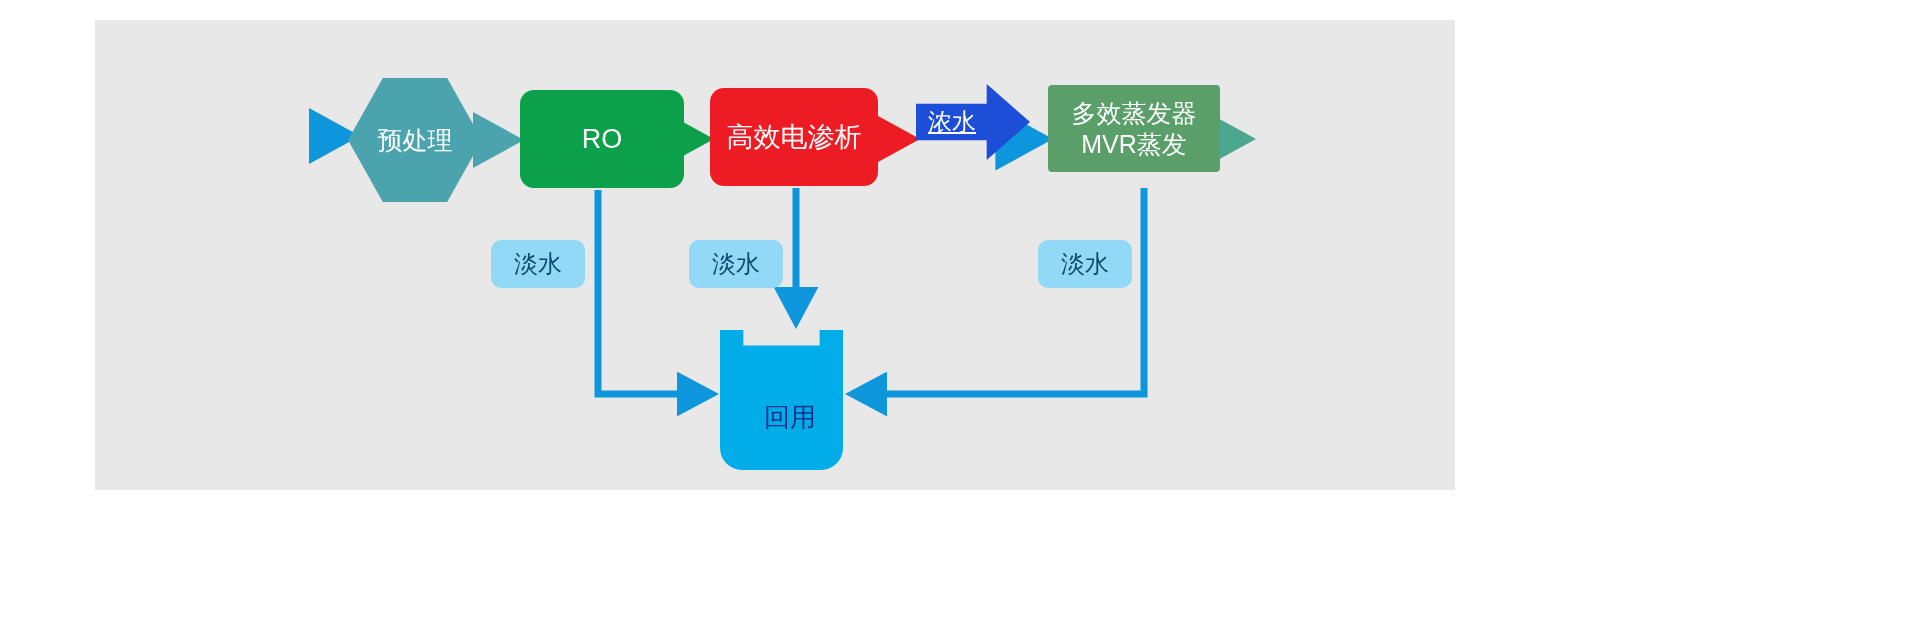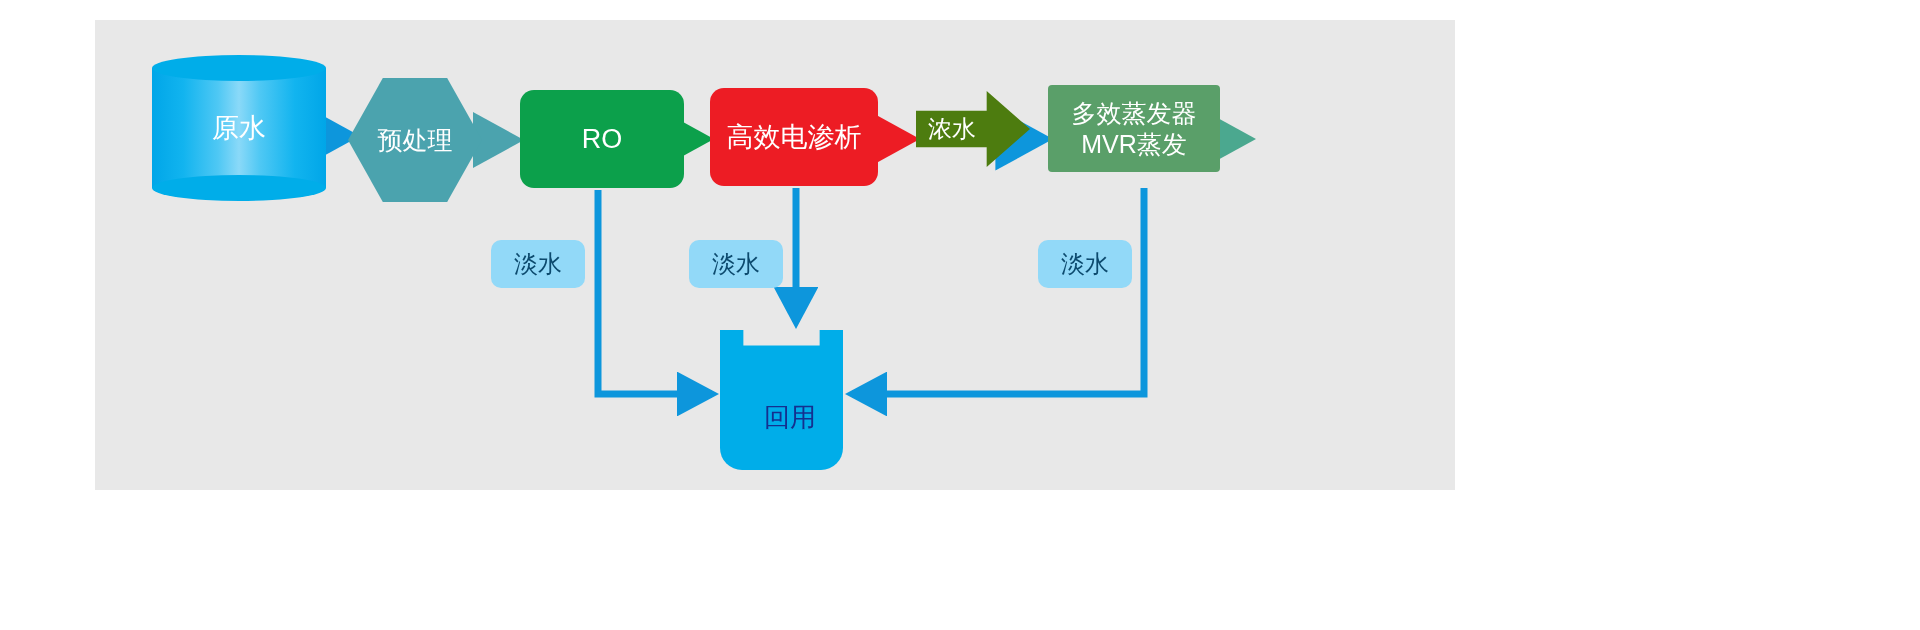--- a/index.html
+++ b/index.html
@@ -111,28 +111,29 @@
     width: 172px;
     height: 87px;
     background: #5a9f69;
     border-radius: 4px;
     color: #ffffff;
     font-size: 25px;
   }
   
   #concentrate-arrow {
     left: 916px;
-    top: 91px;
+    top: 84px;
     width: 114px;
     height: 76px;
-    background: #4d7c0f;
+    background: #1d4ed8;
     clip-path: polygon(0% 26%, 62% 26%, 62% 0%, 100% 50%, 62% 100%, 62% 74%, 0% 74%);
     color: #ffffff;
     font-size: 24px;
     padding-right: 38px;
+    text-decoration: underline;
   }
   #concentrate-arrow .arrow-label {
     transform: translateX(-2px);
   }
   
   #crystal-salt-label {
     left: 1252px;
     top: 112px;
     width: 190px;
     height: 56px;
@@ -235,26 +236,20 @@
 
     <line x1="1224" y1="139" x2="1248" y2="139" stroke="#4ba88f" stroke-width="8" marker-end="url(#ah-seagreen)"></line>
 
     <path d="M 598 190 L 598 394 L 712 394" fill="none" stroke="#0d96dc" stroke-width="7" marker-end="url(#ah-blue-lg)"></path>
 
     <path d="M 796 188 L 796 322" fill="none" stroke="#0d96dc" stroke-width="7" marker-end="url(#ah-blue-lg)"></path>
 
     <path d="M 1144 188 L 1144 394 L 852 394" fill="none" stroke="#0d96dc" stroke-width="7" marker-end="url(#ah-blue-lg)"></path>
   </svg>
 
-  <div class="node" id="raw-water-cylinder">
-    <div class="cyl-body"></div>
-    <div class="cyl-bottom"></div>
-    <div class="cyl-top"></div>
-    <div class="cyl-label">原水</div>
-  </div>
 
   <div class="node" id="pretreatment-hexagon">预处理</div>
 
   <div class="node" id="ro-box">RO</div>
 
   <div class="node" id="ed-box">高效电渗析</div>
 
   <div class="node" id="concentrate-arrow">
     <span class="arrow-label">浓水</span>
   </div>

